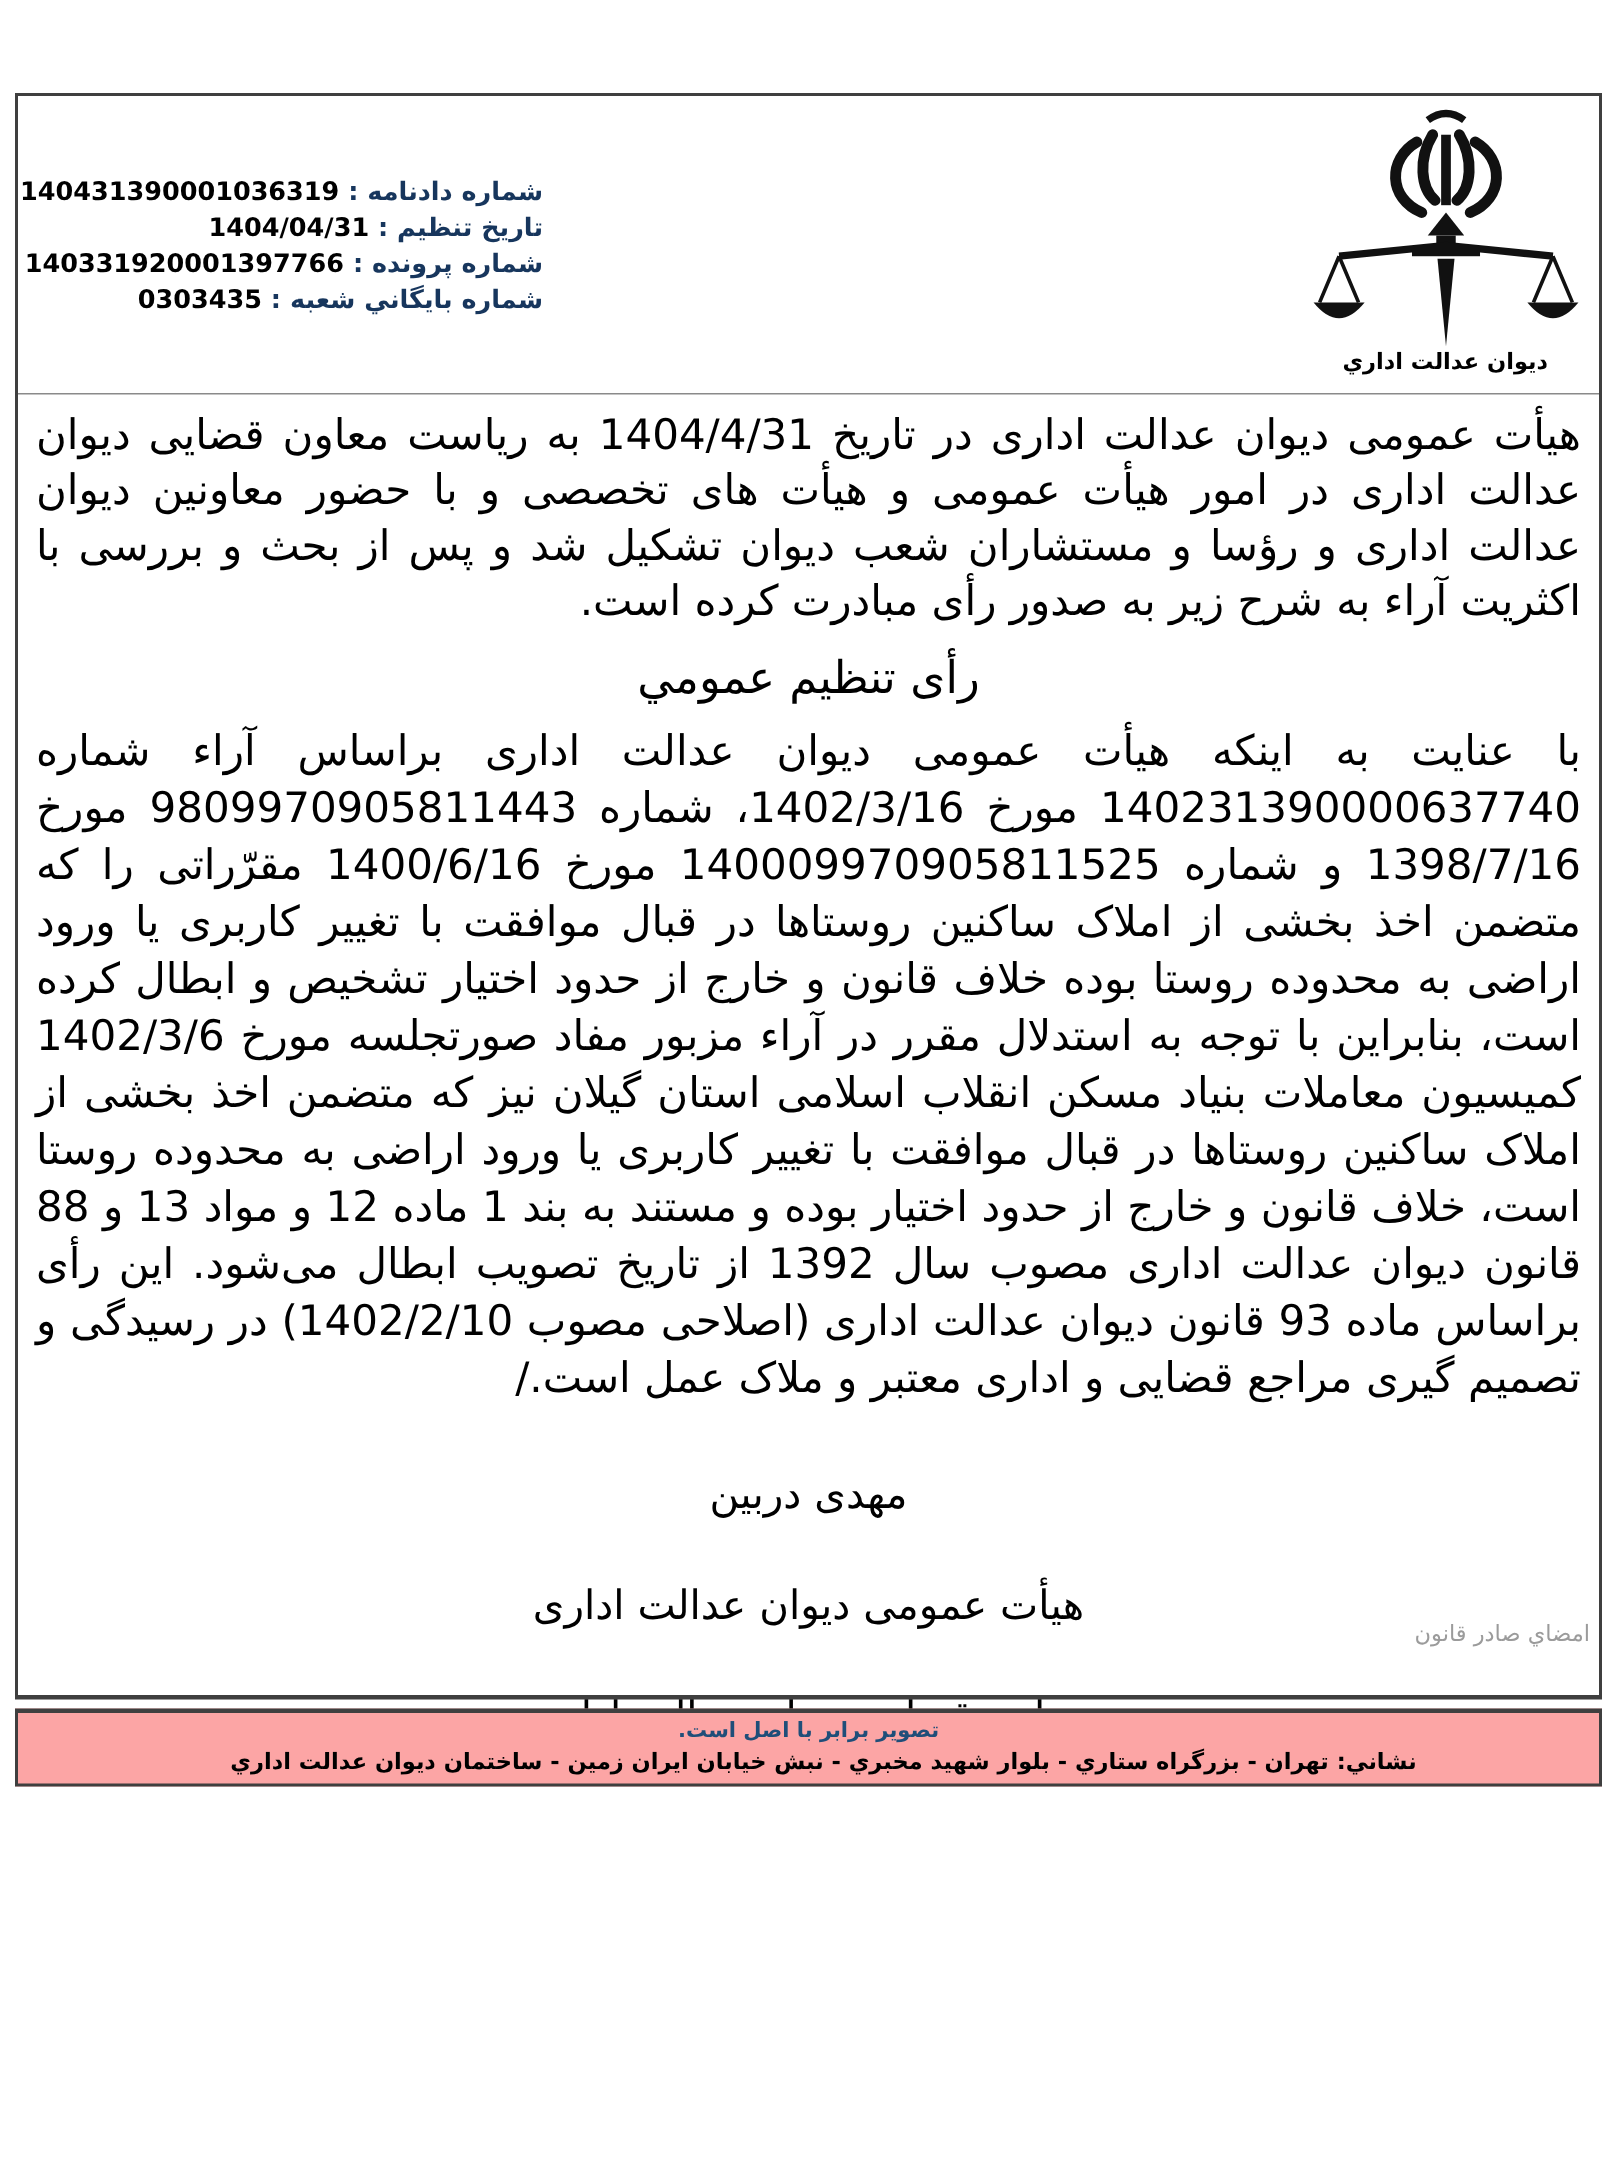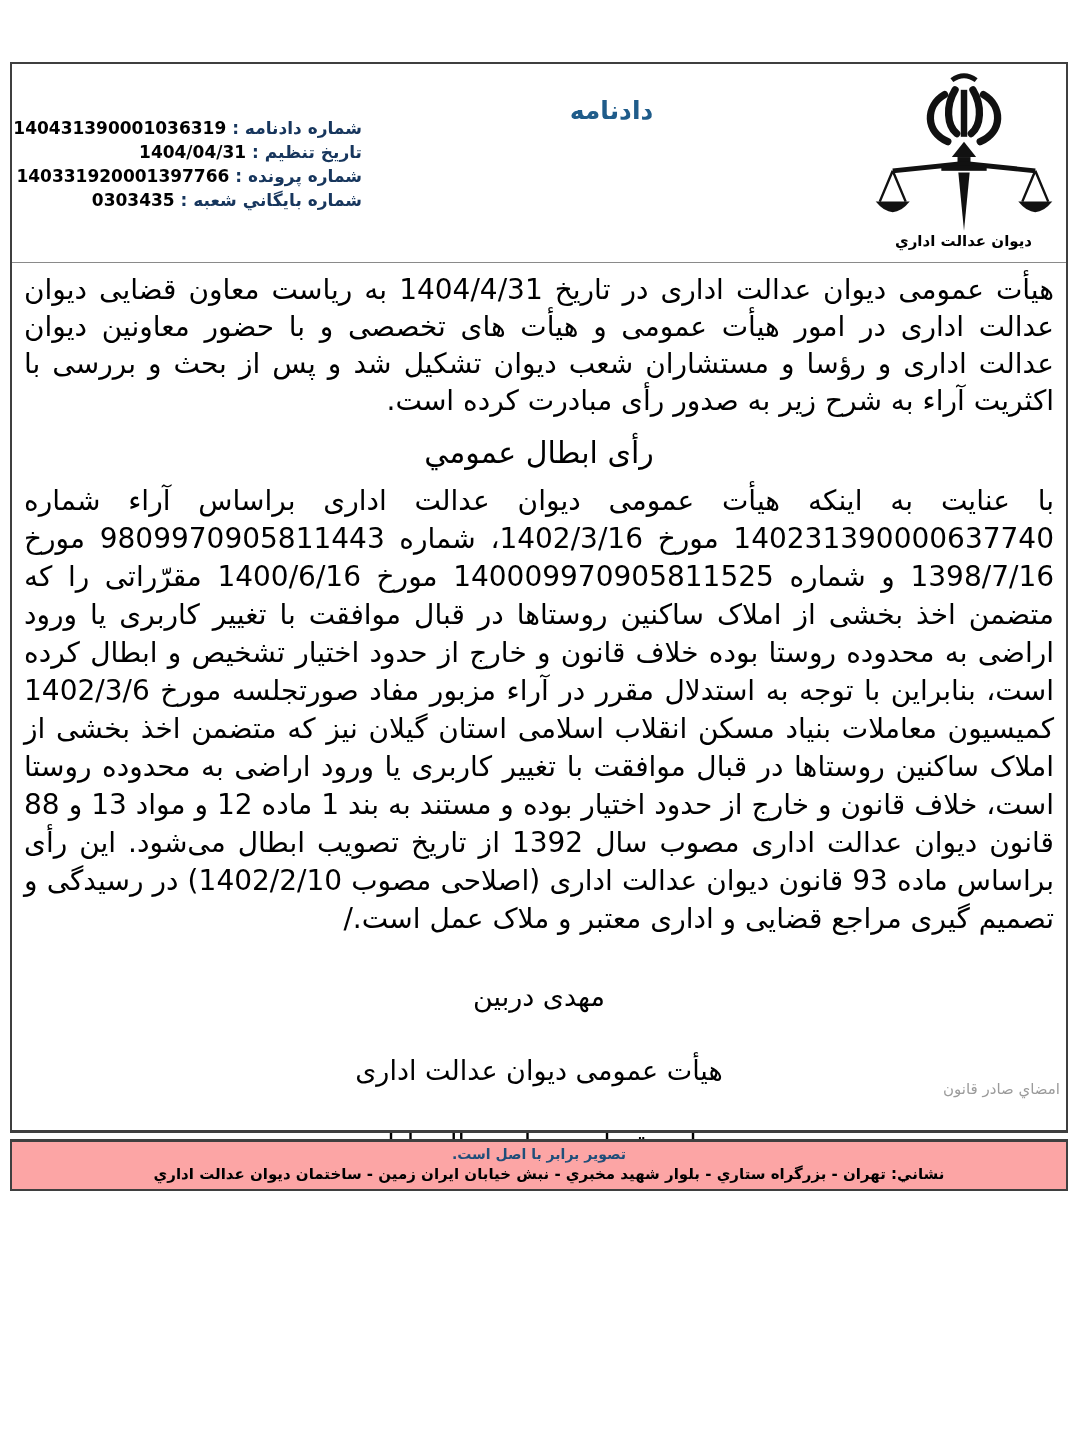--- a/index.html
+++ b/index.html
@@ -148,21 +148,20 @@
           <path d="M22 122 L6 160 M22 122 L38 160" stroke="#111" stroke-width="3" fill="none"></path>
           <path d="M1 160 Q22 186 43 160 Z" fill="#111"></path>
           <path d="M198 122 L182 160 M198 122 L214 160" stroke="#111" stroke-width="3" fill="none"></path>
           <path d="M177 160 Q198 186 219 160 Z" fill="#111"></path>
         </svg>
       </span>
       <div class="logo-caption">دیوان عدالت اداري</div>
     </div>
 
     <div class="center-titles">
-      <div class="doc-type">دادنامه</div>
     </div>
 
     <div class="docket-box">
       <div class="docket-line">
         <span class="lbl">شماره دادنامه : </span><span class="val">140431390001036319</span>
       </div>
       <div class="docket-line">
         <span class="lbl">تاریخ تنظیم : </span><span class="val">1404/04/31</span>
       </div>
       <div class="docket-line">
@@ -170,21 +169,21 @@
       </div>
       <div class="docket-line">
         <span class="lbl">شماره بایگاني شعبه : </span><span class="val">0303435</span>
       </div>
     </div>
 
   </div>
 
   <div class="body-section">
     <p class="intro-par">هیأت عمومی دیوان عدالت اداری در تاریخ 1404/4/31 به ریاست معاون قضایی دیوان عدالت اداری در امور هیأت عمومی و هیأت های تخصصی و با حضور معاونین دیوان عدالت اداری و رؤسا و مستشاران شعب دیوان تشکیل شد و پس از بحث و بررسی با اکثریت آراء به شرح زیر به صدور رأی مبادرت کرده است.</p>
-    <div class="verdict-heading">رأی ابطال عمومي</div>
+    <div class="verdict-heading">رأی تنظیم عمومي</div>
     <p class="verdict-par">با عنایت به اینکه هیأت عمومی دیوان عدالت اداری براساس آراء شماره 140231390000637740 مورخ 1402/3/16، شماره 9809970905811443 مورخ 1398/7/16 و شماره 140009970905811525 مورخ 1400/6/16 مقرّراتی را که متضمن اخذ بخشی از املاک ساکنین روستاها در قبال موافقت با تغییر کاربری یا ورود اراضی به محدوده روستا بوده خلاف قانون و خارج از حدود اختیار تشخیص و ابطال کرده است، بنابراین با توجه به استدلال مقرر در آراء مزبور مفاد صورتجلسه مورخ 1402/3/6 کمیسیون معاملات بنیاد مسکن انقلاب اسلامی استان گیلان نیز که متضمن اخذ بخشی از املاک ساکنین روستاها در قبال موافقت با تغییر کاربری یا ورود اراضی به محدوده روستا است، خلاف قانون و خارج از حدود اختیار بوده و مستند به بند 1 ماده 12 و مواد 13 و 88 قانون دیوان عدالت اداری مصوب سال 1392 از تاریخ تصویب ابطال می‌شود. این رأی براساس ماده 93 قانون دیوان عدالت اداری (اصلاحی مصوب 1402/2/10) در رسیدگی و تصمیم گیری مراجع قضایی و اداری معتبر و ملاک عمل است./</p>
 
     <div class="signature-block">
       <div class="sig-line">مهدی دربین</div>
       <div class="sig-line">هیأت عمومی دیوان عدالت اداری</div>
       <div class="sig-line">معاون قضایی دیوان عدالت اداری</div>
     </div>
   </div>
 
   <div class="issuer-note">امضاي صادر قانون</div>

